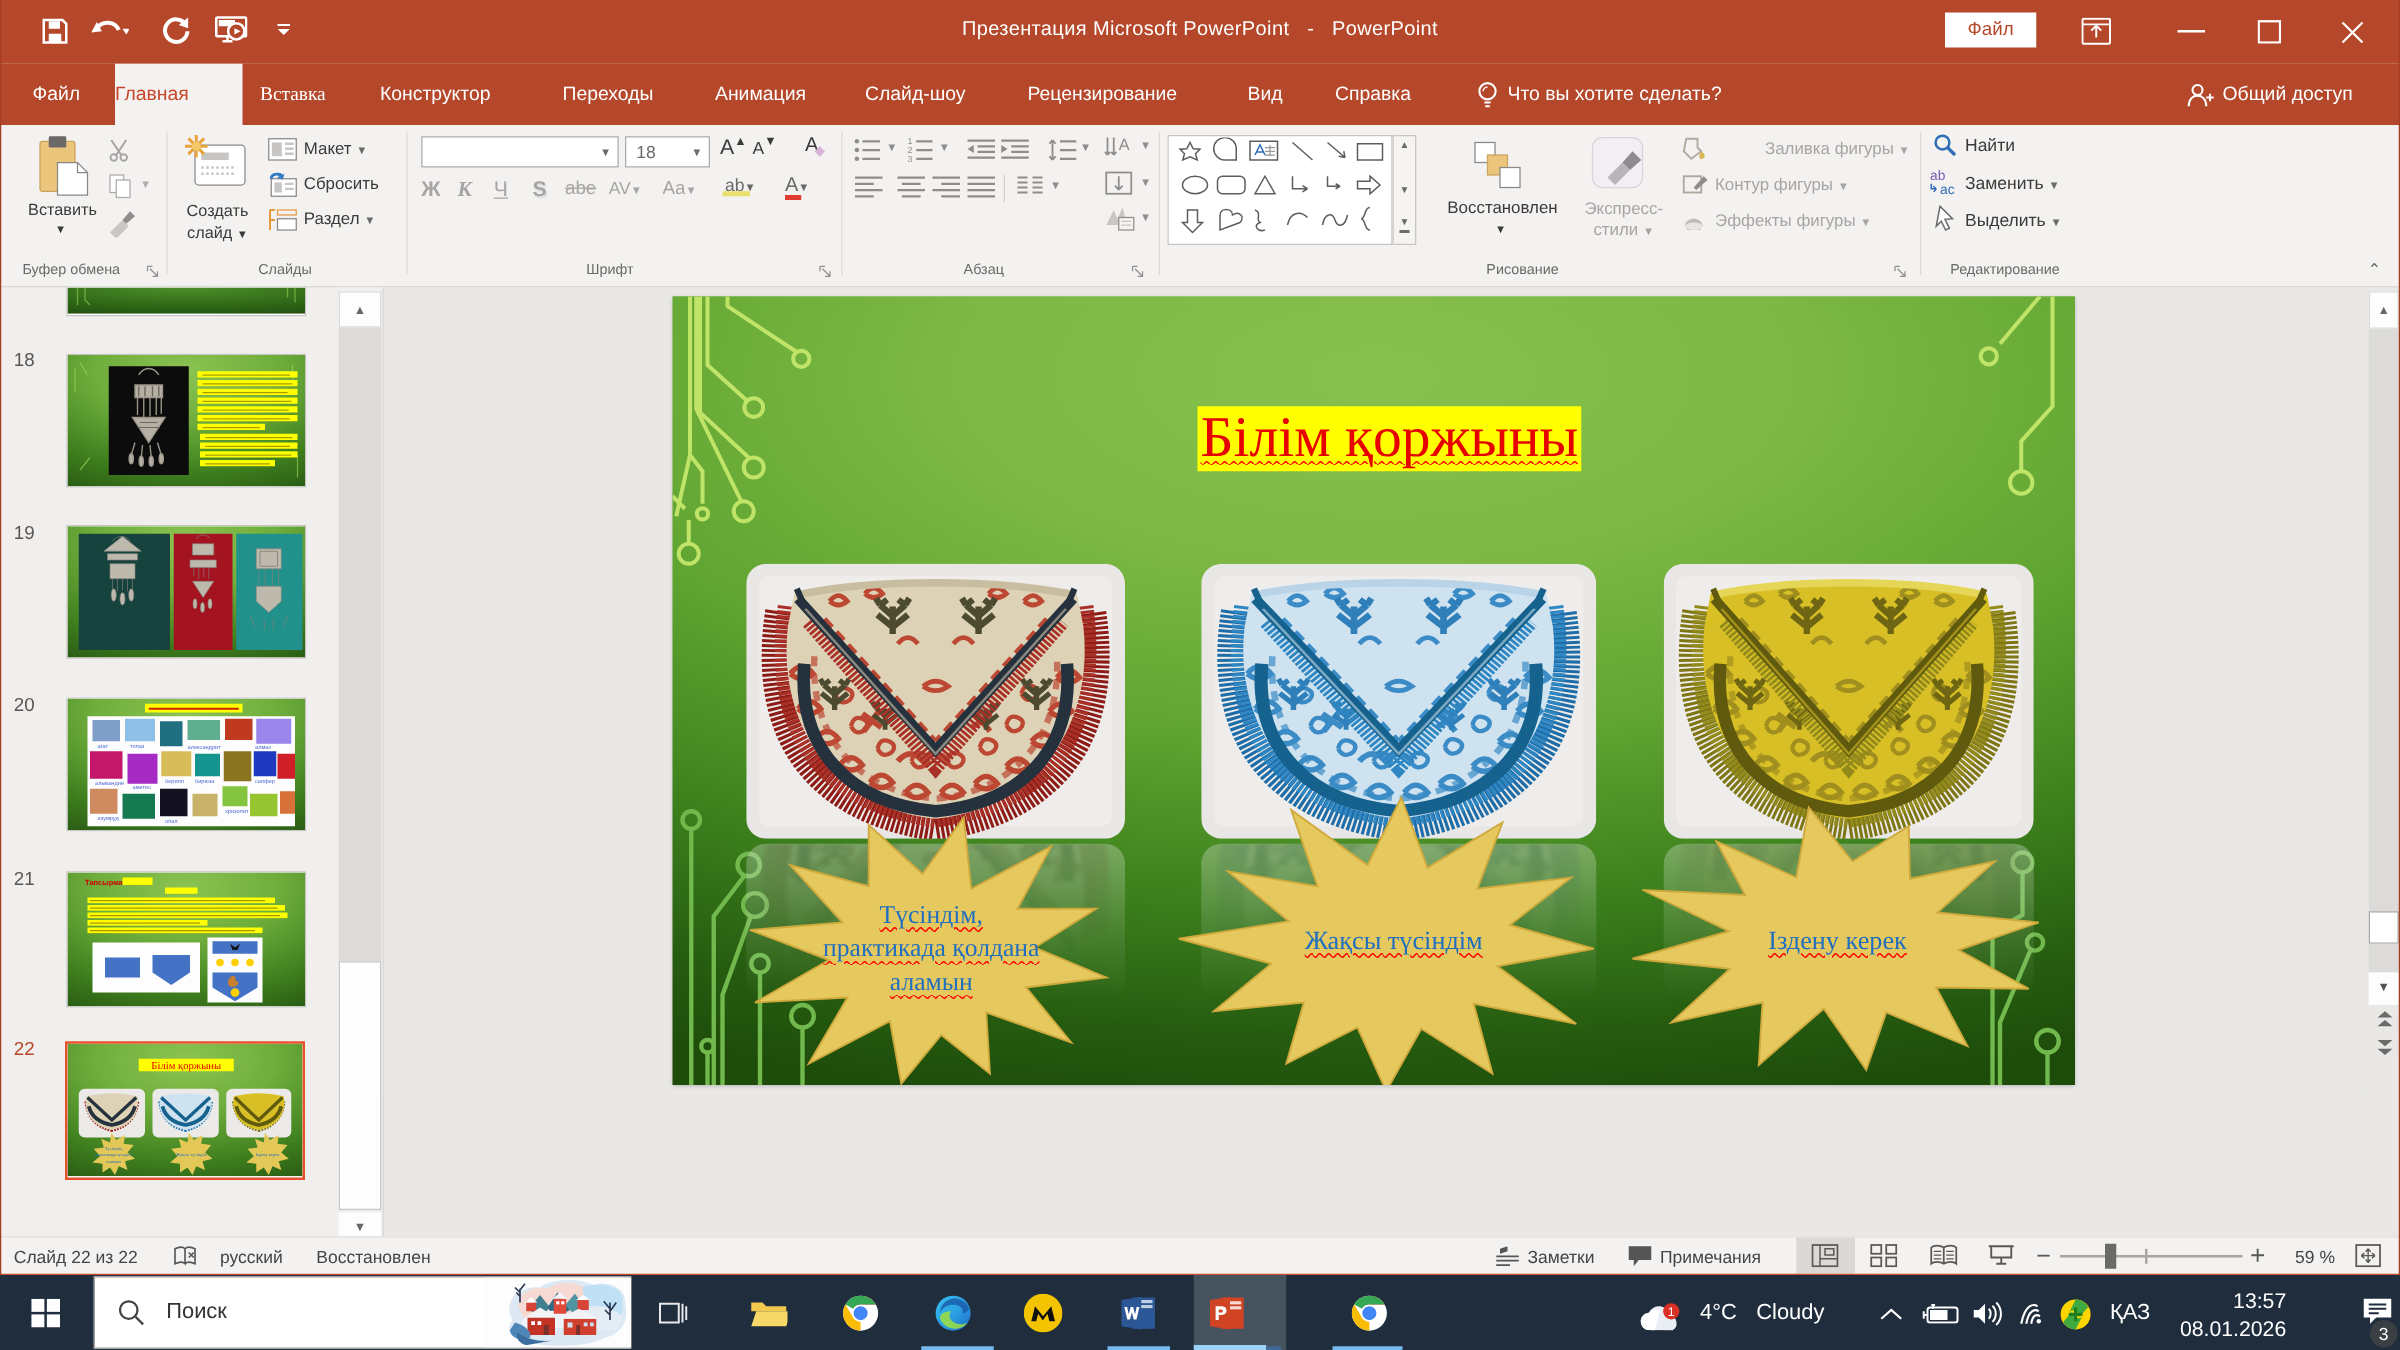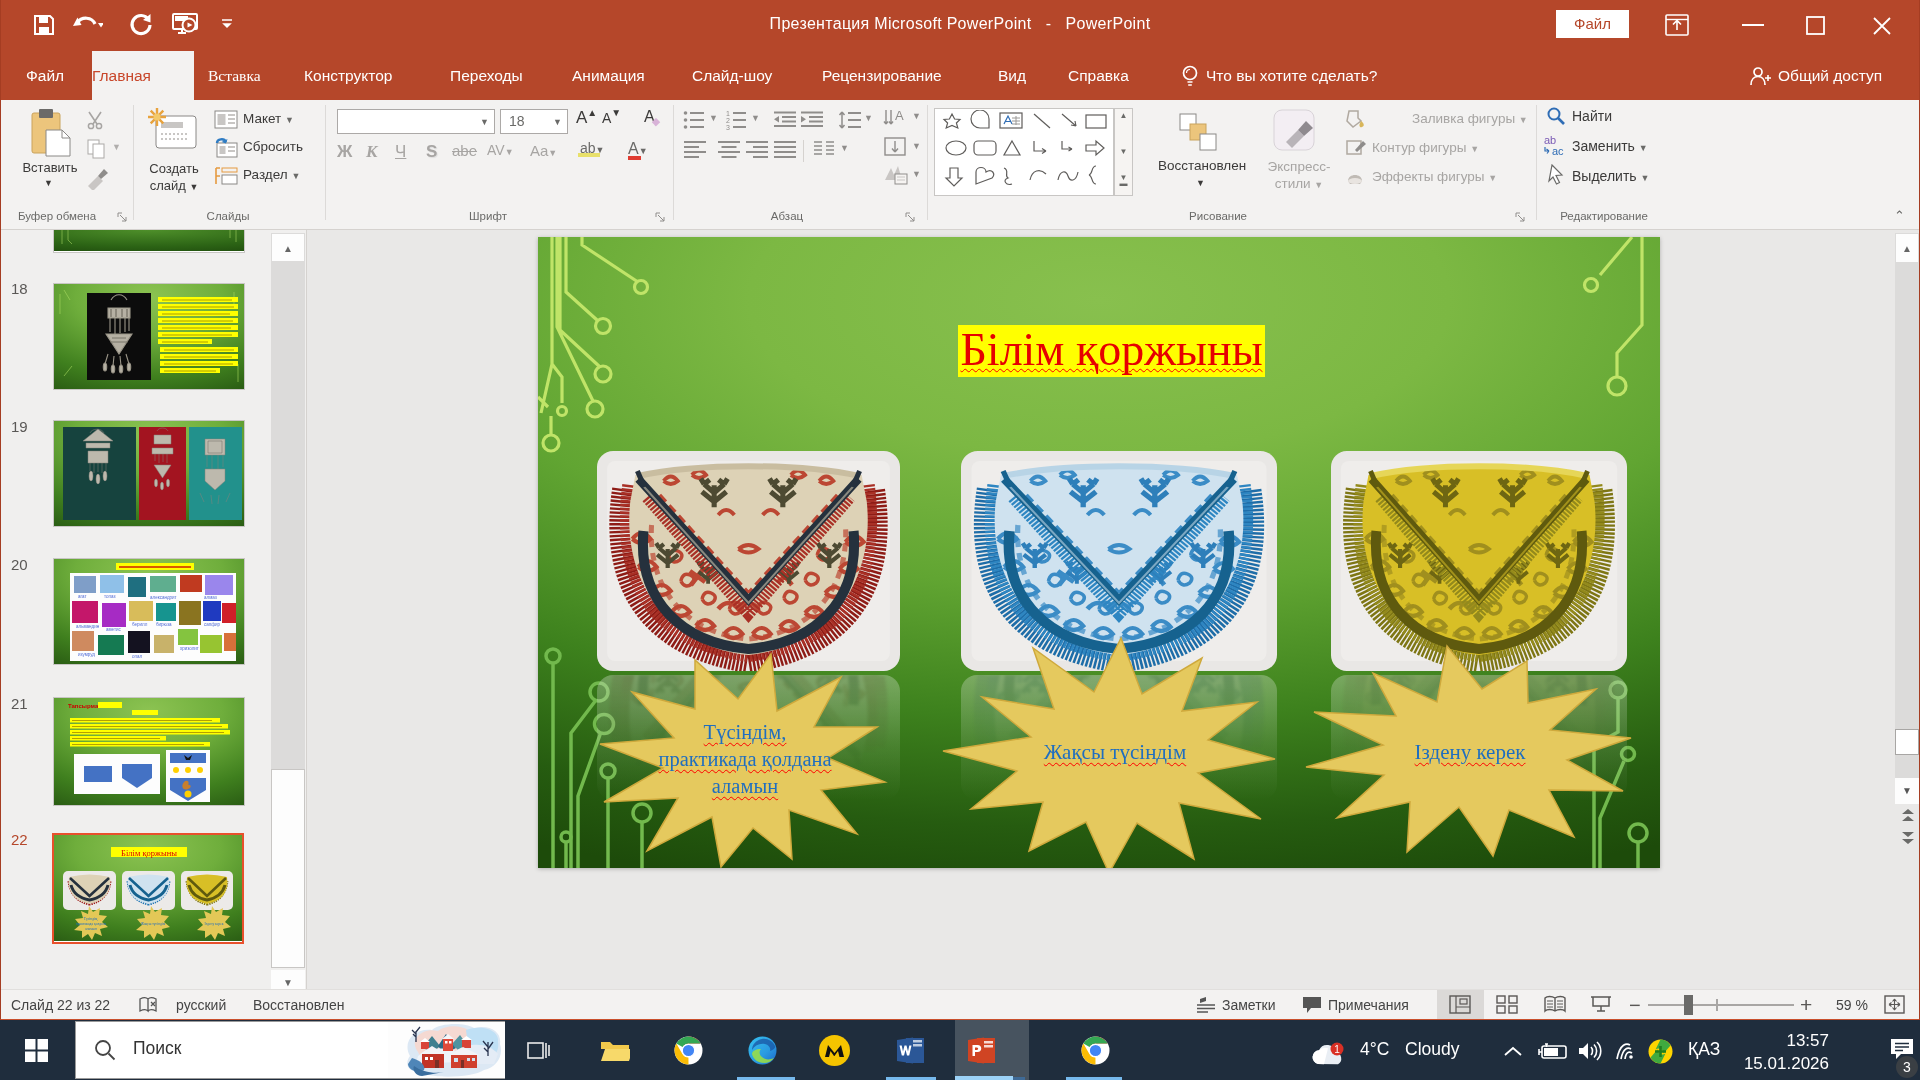--- a/index.html
+++ b/index.html
@@ -1094,21 +1094,21 @@
         <circle cx="18" cy="16" r="1.8" fill="#fff"></circle>
       </svg>
     <svg class="abs" style="left:1648px;top:19px;" width="25" height="25" viewBox="0 0 25 25">
         <circle cx="12.5" cy="12.5" r="12" fill="#ffd500"></circle>
         <path d="M12.5 .5 a12 12 0 0 1 10 6 l-7 8 a5 5 0 0 0 -8 -4 z" fill="#3faa3f"></path>
         <path d="M12.5 24.5 a12 12 0 0 1 -10 -6 l7 -8 a5 5 0 0 0 8 4 z" fill="#3faa3f"></path>
         <path d="M12.5 7 v11 M7 12.5 h11" stroke="#1f7f1f" stroke-width="2.6"></path>
       </svg>
     <div class="abs" style="left:1688px;top:19px;color:#fff;font-size:17.5px;">ҚАЗ</div>
     <div class="abs" style="left:1743px;top:11px;width:86px;text-align:right;color:#fff;font-size:17px;">13:57</div>
-    <div class="abs" style="left:1743px;top:34px;width:86px;text-align:right;color:#fff;font-size:17px;">15.01.2026</div>
+    <div class="abs" style="left:1743px;top:34px;width:86px;text-align:right;color:#fff;font-size:17px;">08.01.2026</div>
     <svg class="abs" style="left:1890px;top:18px;" width="26" height="24" viewBox="0 0 26 24">
         <path d="M1 1 h22 v15 h-12 l-5 5 v-5 h-5 z" fill="#fff"></path>
         <path d="M5 5.5 h14 M5 9 h14 M5 12.5 h8" stroke="#1f2d3d" stroke-width="1.6"></path>
       </svg>
     <circle>
     <div class="abs" style="left:1896px;top:36px;width:22px;height:22px;background:#3a3f44;border-radius:50%;color:#fff;font-size:14px;text-align:center;line-height:22px;">3</div>
   </circle></div>
 </div>
 
 </body></html>

